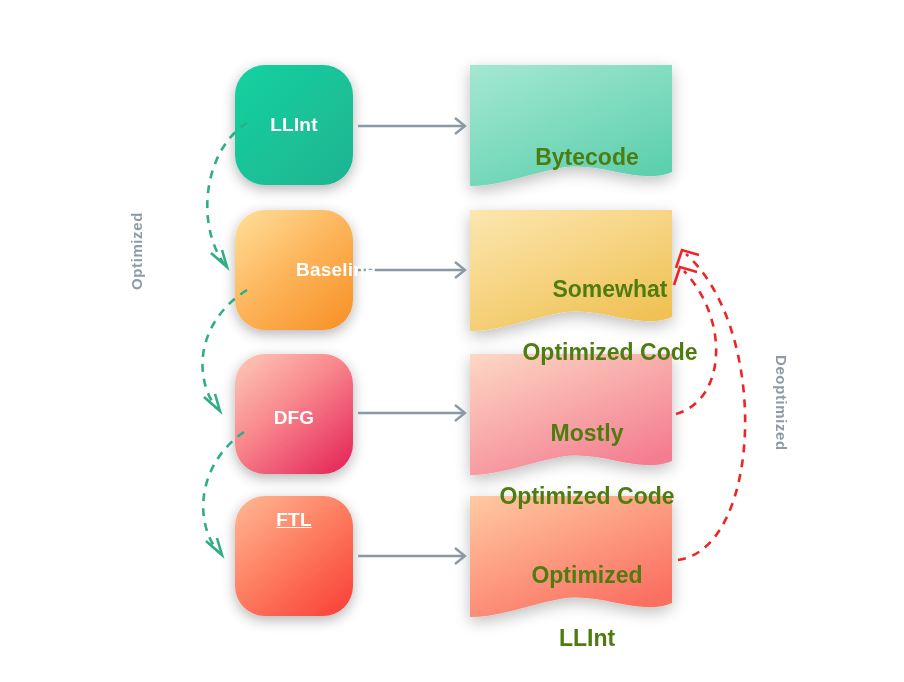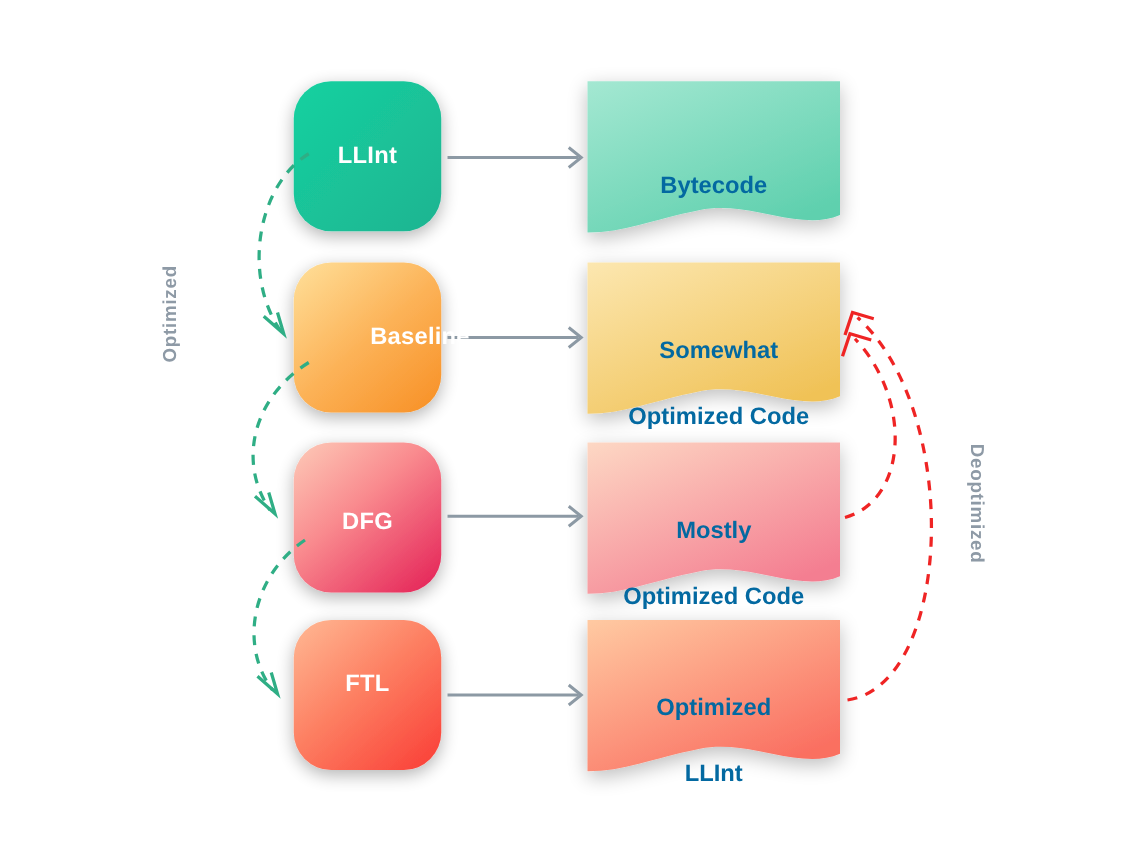--- a/index.html
+++ b/index.html
@@ -35,28 +35,29 @@
     justify-content: center;
     color: #ffffff;
     font-size: 19px;
     font-weight: bold;
     letter-spacing: 0.2px;
     text-align: center;
     z-index: 3;
   }
   .code-label {
     position: absolute;
-    color: #0369a1;
-    font-size: 19px;
+    color: #4d7c0f;
+    font-size: 23px;
     font-weight: bold;
     text-align: center;
     line-height: 1.38;
     z-index: 4;
     pointer-events: none;
     white-space: pre-line;
+    padding-left: 16px;
   }
   .axis-label {
     position: absolute;
     color: #8e9aa6;
     font-size: 15px;
     font-weight: bold;
     letter-spacing: 0.6px;
     white-space: nowrap;
     z-index: 3;
   }
@@ -210,29 +211,29 @@
 
   <div class="tier-box" style="left:235px; top:65px; width:118px; height:120px; background:transparent;">
     <span>LLInt</span>
   </div>
   <div class="tier-box" style="left:235px; top:210px; width:118px; height:120px; background:transparent;padding-left:42px;">
     <span>Baseline</span>
   </div>
   <div class="tier-box" style="left:235px; top:354px; width:118px; height:128px; background:transparent;">
     <span>DFG</span>
   </div>
-  <div class="tier-box" style="left:235px; top:496px; width:118px; height:104px; background:transparent;">
+  <div class="tier-box" style="left:235px; top:468px; width:118px; height:104px; background:transparent;text-decoration:underline;">
     <span>FTL</span>
   </div>
 
   <div class="code-label" style="left:470px; top:110px; width:202px;">
     <span>Bytecode</span>
   </div>
 
-  <div class="code-label" style="left:474px; top:242px; width:202px;">
+  <div class="code-label" style="left:493px; top:242px; width:202px;">
     <div>Somewhat</div>
     <div>Optimized Code</div>
   </div>
 
   <div class="code-label" style="left:470px; top:386px; width:202px;">
     <div>Mostly</div>
     <div>Optimized Code</div>
   </div>
 
   <div class="code-label" style="left:470px; top:528px; width:202px;">

